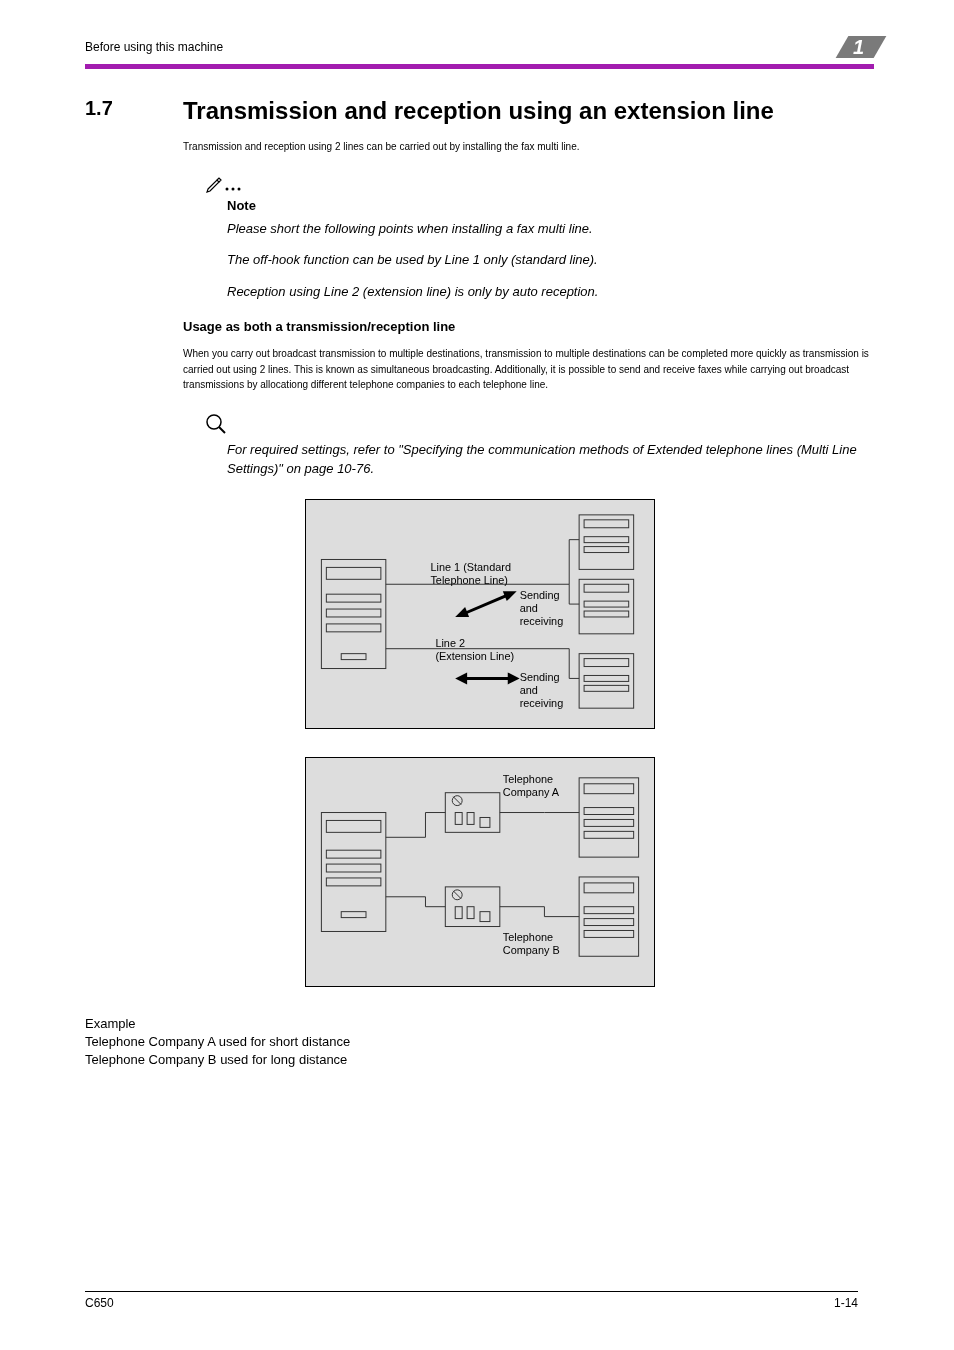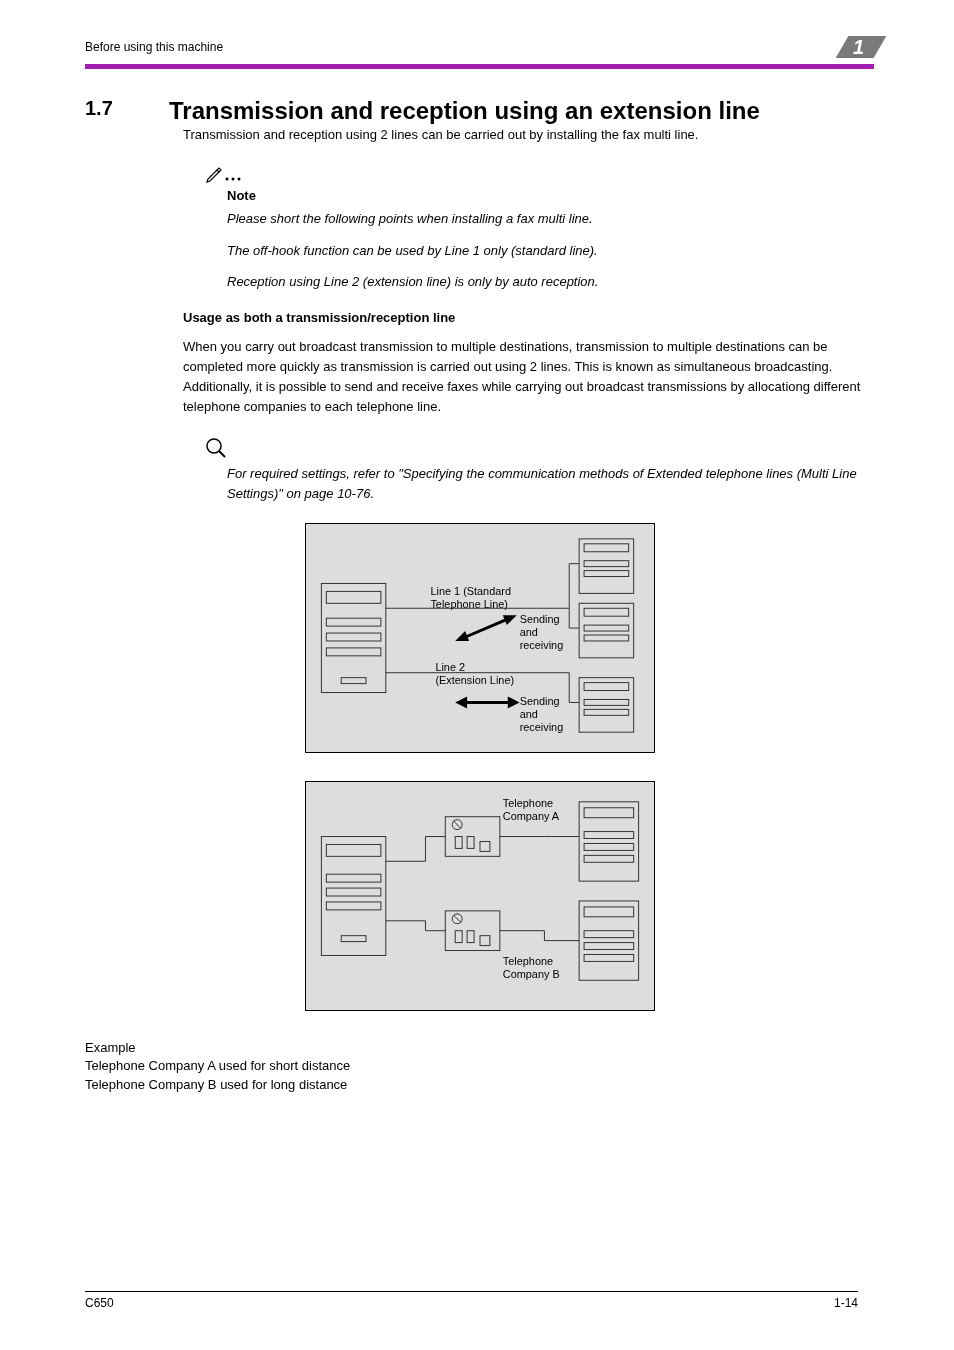--- a/index.html
+++ b/index.html
@@ -38,26 +38,27 @@
       color: #fff;
       font-weight: bold;
       font-size: 20px;
       font-style: italic;
       padding: 0 10px 0 14px;
       z-index: 1;
       line-height: 22px;
     }
     .section-head {
       display: flex;
-      gap: 16px;
+      gap: 30px;
+      margin-bottom: 14px;
     }
     .section-num { font-size: 20px; font-weight: bold; width: 68px; }
     .section-title { font-size: 24px; font-weight: bold; }
     .body-col { margin-left: 98px; }
-    .para { font-size: 13px; line-height: 1.55; margin-bottom: 12px; }
+    .para { font-size: 10px; line-height: 1.55; margin-bottom: 12px; }
     .callout {
       margin-left: 22px;
       margin-top: 20px;
       margin-bottom: 18px;
     }
     .callout-icon { display: inline-block; margin-bottom: 2px; }
     .callout-label { font-weight: bold; font-size: 13px; margin-left: 22px; margin-bottom: 6px; }
     .callout-body { font-style: italic; font-size: 13px; line-height: 1.5; margin-left: 22px; }
     .callout-body p { margin-bottom: 12px; }
     .subhead { font-weight: bold; font-size: 13px; margin-top: 18px; margin-bottom: 12px; }

